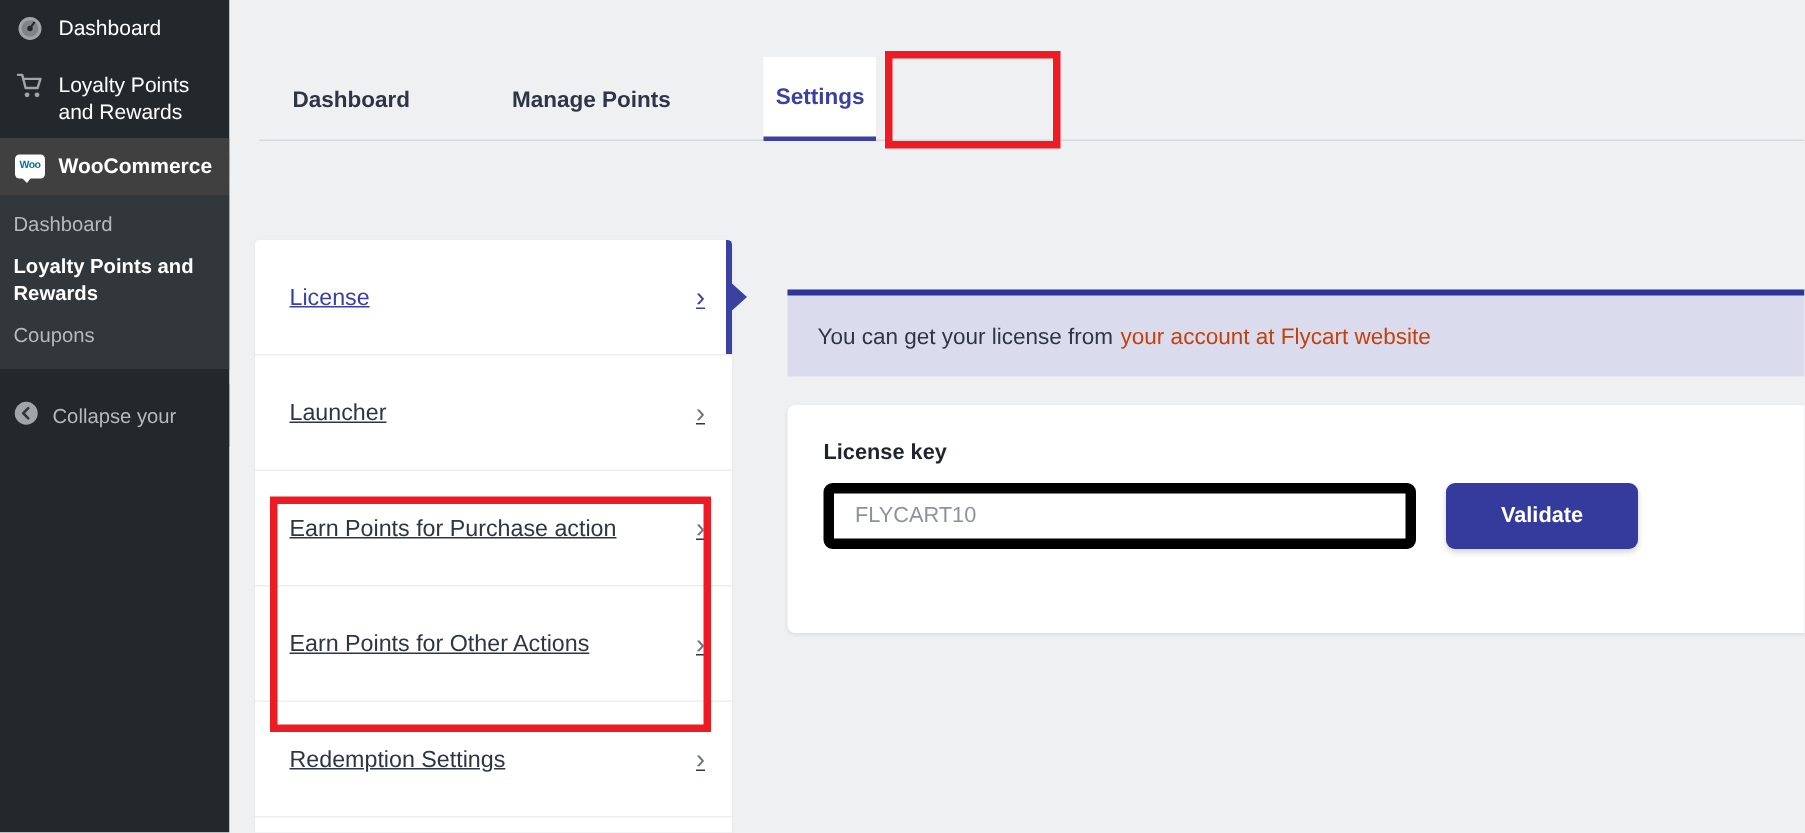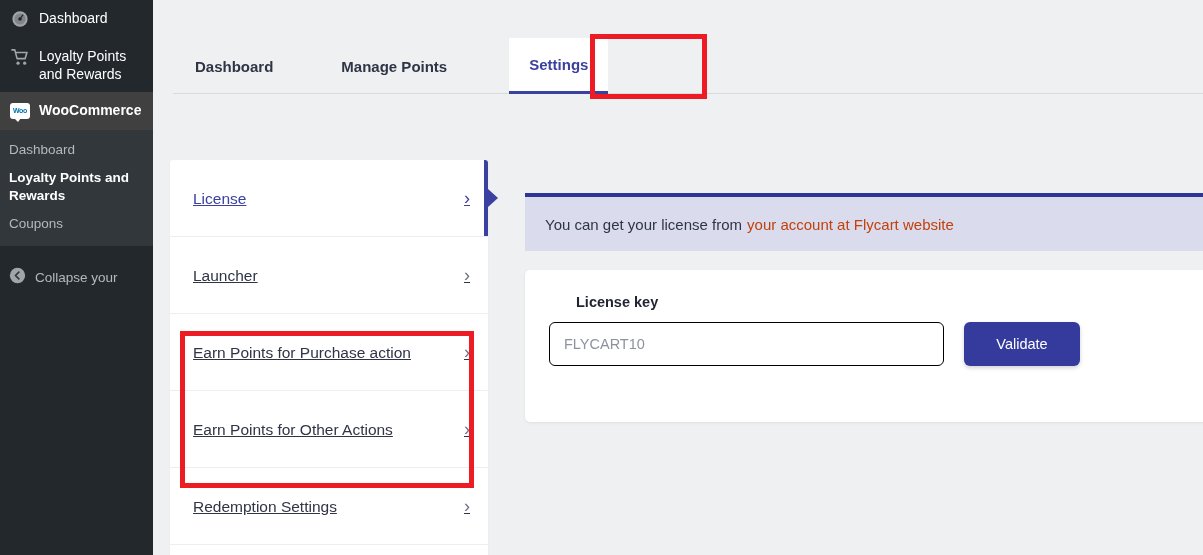--- a/index.html
+++ b/index.html
@@ -92,21 +92,21 @@
     height: 56px;
     white-space: nowrap;
   }
   .tab-dashboard { margin-left: 22px; }
   .tab-manage { margin-left: 68px; }
   .tab-referrals { margin-left: 66px; }
   .tab-settings {
     margin-left: 62px;
     background: #ffffff;
     color: #3b41a0;
-    padding: 0 20px;
+    padding: 0 8px;
     border-bottom: 3px solid #3b41a0;
     position: relative;
   }
 
   
   .annot {
     position: absolute;
     border: 5px solid #ed1c24;
     pointer-events: none;
     z-index: 40;
@@ -167,42 +167,41 @@
     position: absolute; left: 372px; top: 270px;
     width: 700px; height: 152px;
     background: #ffffff;
     border-radius: 5px;
     box-shadow: 0 1px 3px rgba(0,0,0,0.07);
     padding: 24px;
   }
   .field-label {
     font-size: 14.5px; font-weight: 700; color: #1f2430;
     margin-bottom: 12px;
-    margin-left: 27px;
   }
   .field-row { display: flex; align-items: center; }
   .lic-input {
     width: 395px; height: 44px;
-    border: 1px solid #000000;
+    border: 7px solid #000000;
     border-radius: 6px;
     padding: 0 14px;
     font-size: 14.5px;
     font-family: "Liberation Sans", sans-serif;
     color: #2f3546;
     background: #fff;
     outline: none;
   }
   .lic-input::placeholder { color: #8d929e; }
   .validate-btn {
     margin-left: 20px;
-    width: 116px; height: 44px;
+    width: 128px; height: 44px;
     background: #343b9c;
     color: #ffffff;
     border: none; border-radius: 6px;
-    font-size: 14.5px; font-weight: 400;
+    font-size: 14.5px; font-weight: 700;
     font-family: "Liberation Sans", sans-serif;
     cursor: pointer;
     box-shadow: 0 2px 4px rgba(0,0,0,0.18);
   }
 </style>
 </head>
 <body>
 
 <div id="root">
 

